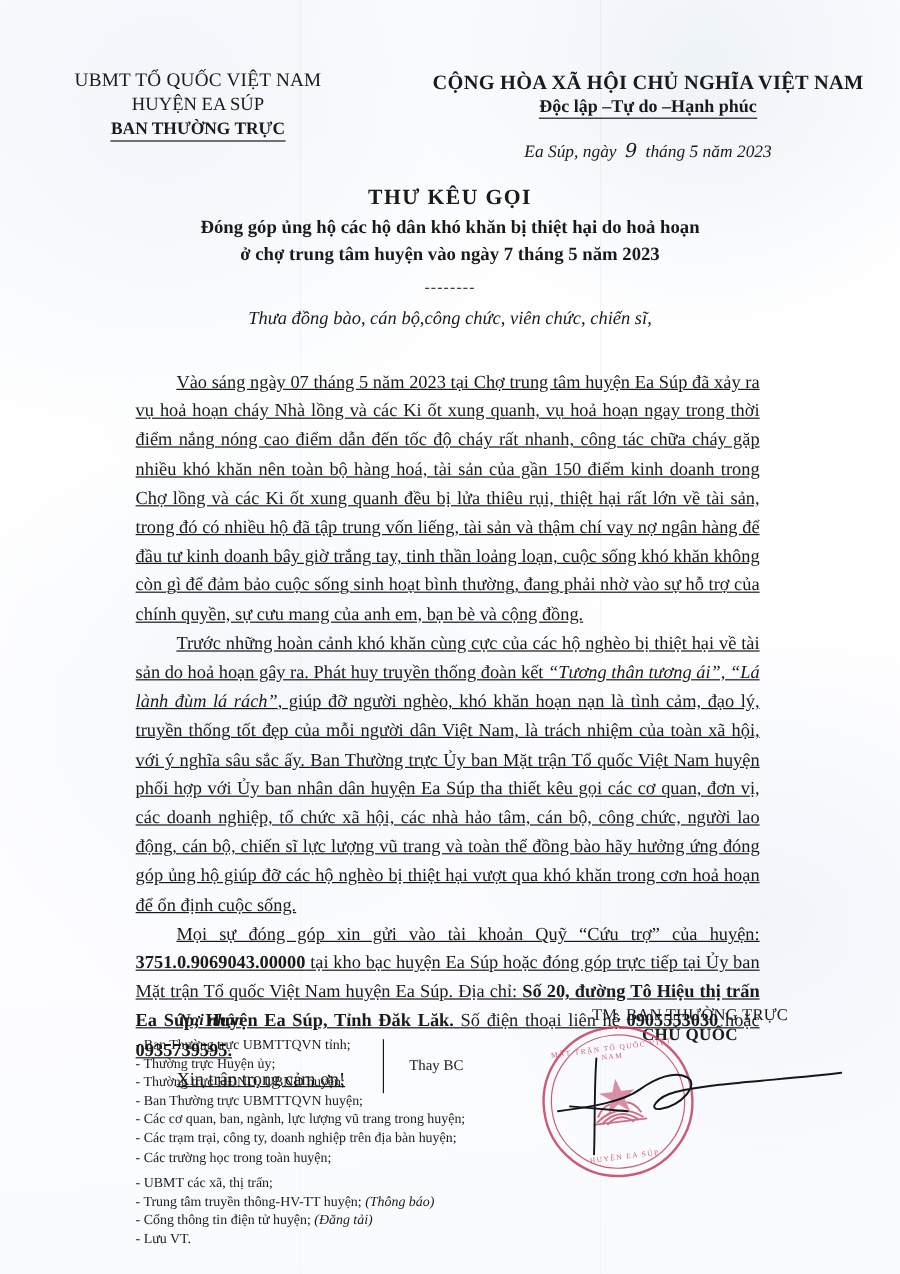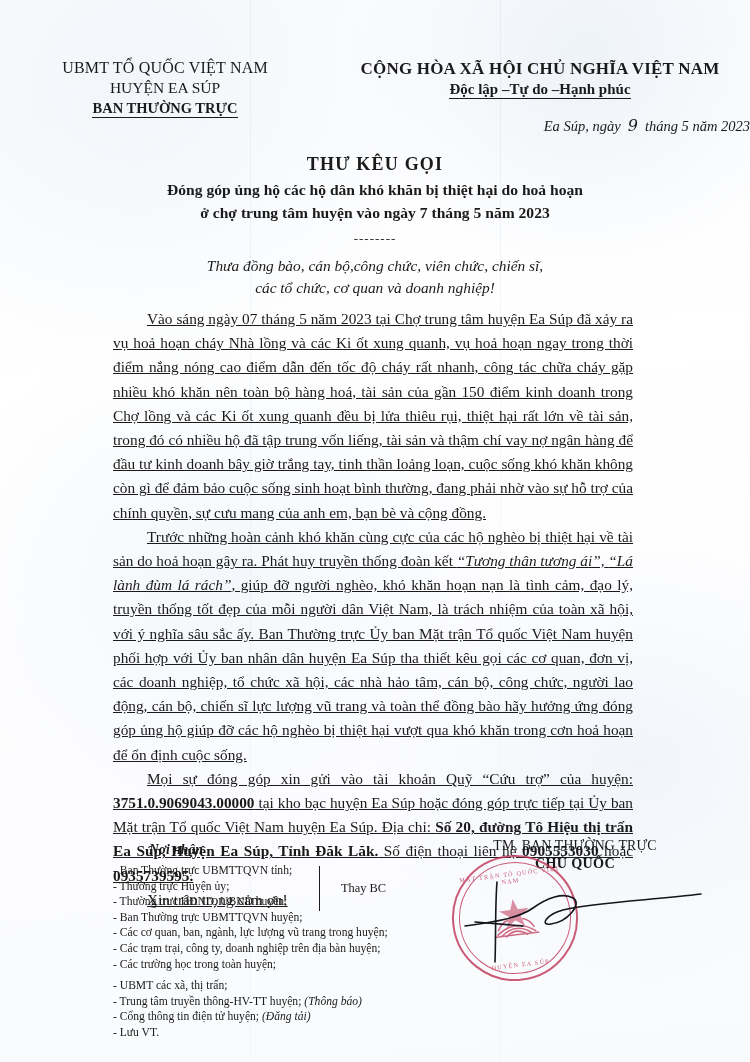--- a/index.html
+++ b/index.html
@@ -26,21 +26,21 @@
   .hdr{position:absolute;left:0;top:58px;width:750px;display:flex;}
   .hdr-left{width:330px;text-align:center;}
   .hdr-right{width:420px;text-align:center;}
   .hl1{font-size:16px;letter-spacing:.2px;line-height:20px;}
   .hl2{font-size:15.5px;line-height:20px;}
   .hl3{font-size:14.5px;font-weight:bold;line-height:20px;}
   .hl3 span{border-bottom:1.6px solid #1a1a1a;padding-bottom:1px;}
   .hr1{font-size:17px;font-weight:bold;letter-spacing:.2px;line-height:21px;}
   .hr2{font-size:15px;font-weight:bold;line-height:20px;}
   .hr2 span{border-bottom:1.5px solid #1a1a1a;padding-bottom:1px;}
-  .datel{margin-top:17px;font-size:14.5px;font-style:italic;text-align:right;}
+  .datel{margin-top:17px;font-size:14.5px;font-style:italic;}
   .datel .hand{font-family:"DejaVu Serif",serif;font-style:italic;font-size:16px;padding:0 7px;}
 
   
   .titleblk{position:absolute;left:60px;top:152px;width:630px;text-align:center;}
   .t1{font-size:18px;font-weight:bold;letter-spacing:1.2px;line-height:24px;}
   .t2{font-size:15.6px;font-weight:bold;line-height:23px;margin-top:2px;}
   .t3{font-size:15.6px;font-weight:bold;line-height:23px;}
   .rule{margin-top:7px;font-size:13px;letter-spacing:1px;color:#2a2a2a;}
 
   
@@ -123,21 +123,20 @@
 
     <div class="titleblk">
       <div class="t1">THƯ KÊU GỌI</div>
       <div class="t2">Đóng góp ủng hộ các hộ dân khó khăn bị thiệt hại do hoả hoạn</div>
       <div class="t3">ở chợ trung tâm huyện vào ngày 7 tháng 5 năm 2023</div>
       <div class="rule">--------</div>
     </div>
 
     <div class="salut">
       <div>Thưa đồng bào, cán bộ,công chức, viên chức, chiến sĩ,</div>
-      <div>các tổ chức, cơ quan và doanh nghiệp!</div>
     </div>
 
     <div class="body">
 
       <p class="p ind">Vào sáng ngày 07 tháng 5 năm 2023 tại Chợ trung tâm huyện Ea Súp đã xảy ra vụ hoả hoạn cháy Nhà lồng và các Ki ốt xung quanh, vụ hoả hoạn ngay trong thời điểm nắng nóng cao điểm dẫn đến tốc độ cháy rất nhanh, công tác chữa cháy gặp nhiều khó khăn nên toàn bộ hàng hoá, tài sản của gần 150 điểm kinh doanh trong Chợ lồng và các Ki ốt xung quanh đều bị lửa thiêu rụi, thiệt hại rất lớn về tài sản, trong đó có nhiều hộ đã tập trung vốn liếng, tài sản và thậm chí vay nợ ngân hàng để đầu tư kinh doanh bây giờ trắng tay, tinh thần loảng loạn, cuộc sống khó khăn không còn gì để đảm bảo cuộc sống sinh hoạt bình thường, đang phải nhờ vào sự hỗ trợ của chính quyền, sự cưu mang của anh em, bạn bè và cộng đồng.</p>
 
       <p class="p ind"><span>Trước những hoàn cảnh khó khăn cùng cực của các hộ nghèo bị thiệt hại về tài sản do hoả hoạn gây ra. Phát huy truyền thống đoàn kết </span><span class="i">“Tương thân tương ái”,</span> <span class="i">“Lá lành đùm lá rách”</span><span>, giúp đỡ người nghèo, khó khăn hoạn nạn là tình cảm, đạo lý, truyền thống tốt đẹp của mỗi người dân Việt Nam, là trách nhiệm của toàn xã hội, với ý nghĩa sâu sắc ấy. Ban Thường trực Ủy ban Mặt trận Tổ quốc Việt Nam huyện phối hợp với Ủy ban nhân dân huyện Ea Súp tha thiết kêu gọi các cơ quan, đơn vị, các doanh nghiệp, tổ chức xã hội, các nhà hảo tâm, cán bộ, công chức, người lao động, cán bộ, chiến sĩ lực lượng vũ trang và toàn thể đồng bào hãy hưởng ứng đóng góp ủng hộ giúp đỡ các hộ nghèo bị thiệt hại vượt qua khó khăn trong cơn hoả hoạn để ổn định cuộc sống.</span></p>
 
 
       <p class="p ind"><span>Mọi sự đóng góp xin gửi vào tài khoản Quỹ “Cứu trợ” của huyện: </span><span class="b">3751.0.9069043.00000</span><span> tại kho bạc huyện Ea Súp hoặc đóng góp trực tiếp tại Ủy ban Mặt trận Tổ quốc Việt Nam huyện Ea Súp. Địa chỉ: </span><span class="b">Số 20, đường Tô Hiệu thị trấn Ea Súp, Huyện Ea Súp, Tỉnh Đăk Lăk.</span><span> Số điện thoại liên hệ </span><span class="b">0905553030</span><span> hoặc </span><span class="b">0935739595.</span></p>

